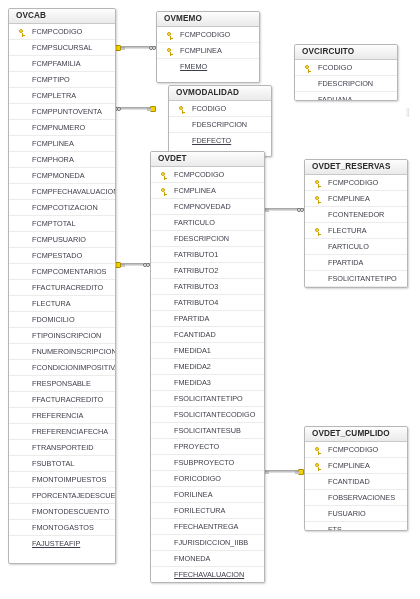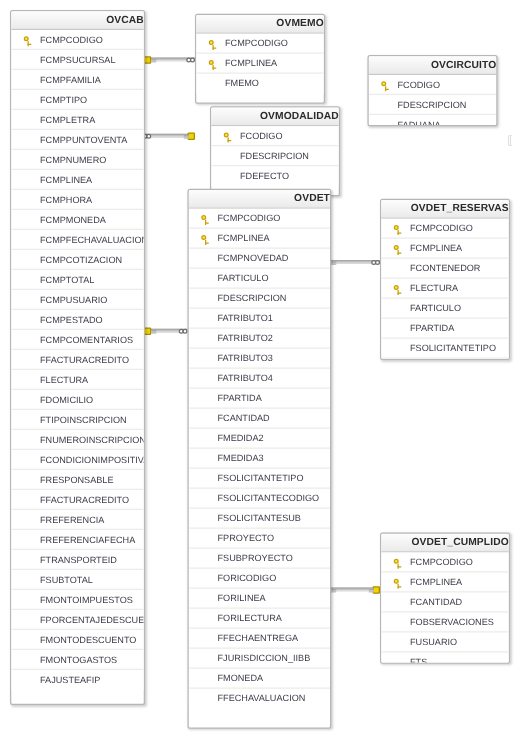--- a/index.html
+++ b/index.html
@@ -39,41 +39,40 @@
     height: 15px;
     line-height: 14px;
     padding: 0 0 0 7px;
     font-size: 8.2px;
     font-weight: bold;
     color: #2b2b2b;
     letter-spacing: 0.1px;
     background: linear-gradient(to bottom, #fdfdfd 0%, #f3f3f3 52%, #eaeaea 100%);
     border-bottom: 1px solid #c8c8c8;
     white-space: nowrap;
-    text-align: right;
   }
   .ent-body {
     padding: 0;
     margin: 0;
     list-style: none;
     background: #ffffff;
   }
   .fld {
     box-sizing: border-box;
     height: 16px;
     line-height: 15px;
     position: relative;
     padding-left: 23px;
     font-size: 7.3px;
     color: #3c3c4a;
     white-space: nowrap;
     border-bottom: 1px solid #ececec;
     overflow: hidden;
   }
-  .fld:last-child { border-bottom: none; }
+  .fld:last-child { border-bottom: none; text-decoration: underline; }
 
   
   .keyic {
     position: absolute;
     left: 10px;
     top: 5px;
     width: 7px;
     height: 7px;
   }
   .keyic i {
@@ -290,20 +289,21 @@
           </span><span>FCMPLINEA</span></li>
         <li class="fld"><span>FCMPNOVEDAD</span></li>
         <li class="fld"><span>FARTICULO</span></li>
         <li class="fld"><span>FDESCRIPCION</span></li>
         <li class="fld"><span>FATRIBUTO1</span></li>
         <li class="fld"><span>FATRIBUTO2</span></li>
         <li class="fld"><span>FATRIBUTO3</span></li>
         <li class="fld"><span>FATRIBUTO4</span></li>
         <li class="fld"><span>FPARTIDA</span></li>
         <li class="fld"><span>FCANTIDAD</span></li>
+        <li class="fld"><span>FMEDIDA1</span></li>
         <li class="fld"><span>FMEDIDA2</span></li>
         <li class="fld"><span>FMEDIDA3</span></li>
         <li class="fld"><span>FSOLICITANTETIPO</span></li>
         <li class="fld"><span>FSOLICITANTECODIGO</span></li>
         <li class="fld"><span>FSOLICITANTESUB</span></li>
         <li class="fld"><span>FPROYECTO</span></li>
         <li class="fld"><span>FSUBPROYECTO</span></li>
         <li class="fld"><span>FORICODIGO</span></li>
         <li class="fld"><span>FORILINEA</span></li>
         <li class="fld"><span>FORILECTURA</span></li>

